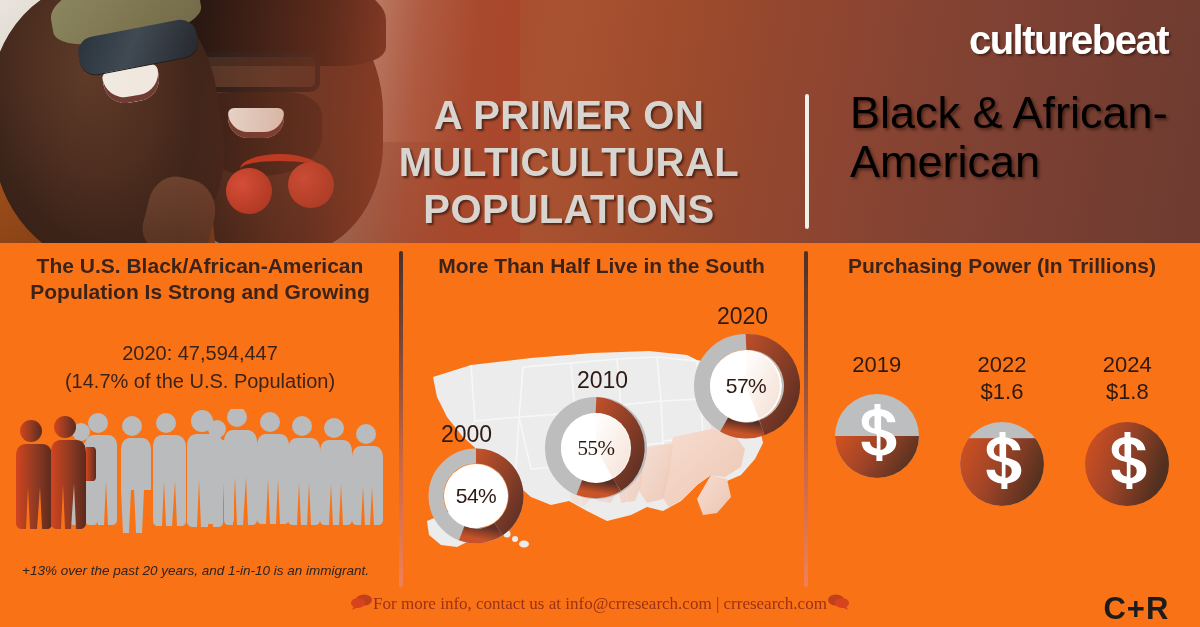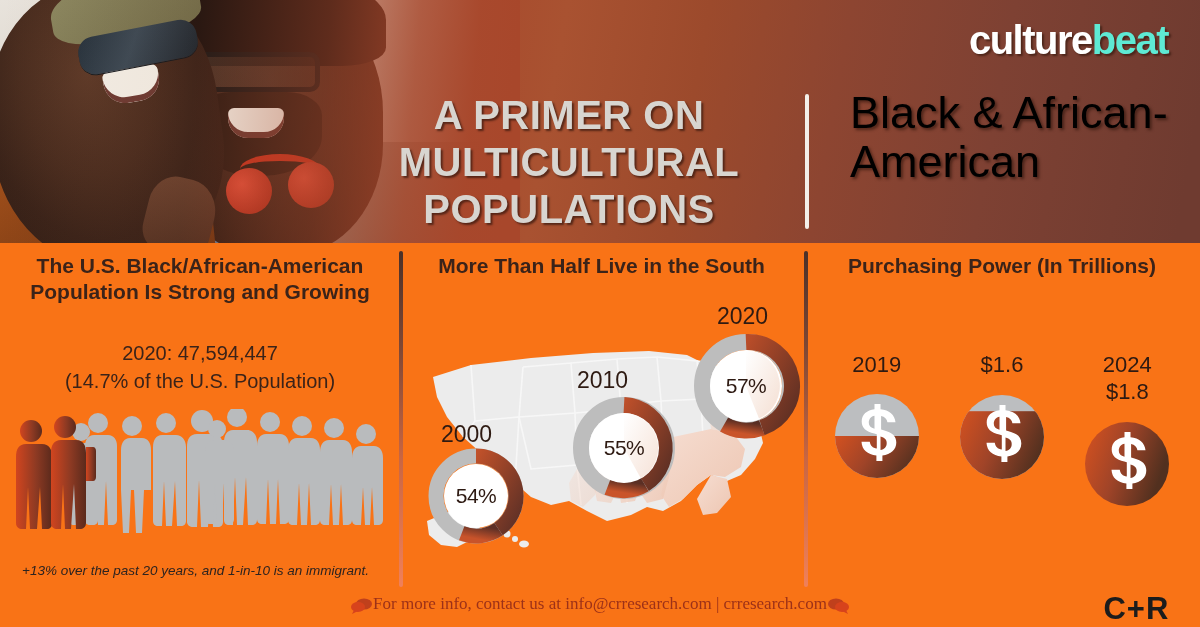--- a/index.html
+++ b/index.html
@@ -156,21 +156,21 @@
     position: absolute; left: 805px; top: 94px;
     width: 4px; height: 135px;
     background: #f3efe9; border-radius: 2px;
   }
   .brand {
     position: absolute; right: 32px; top: 18px;
     font-size: 40px; font-weight: 700; letter-spacing: -1.5px;
     text-shadow: 2px 2px 2px rgba(40,16,8,0.55);
   }
   .brand .b1 { color: #ffffff; }
-  .brand .b2 { color: #5eead4; text-align: right; }
+  .brand .b2 { color: #ffffff; text-align: right; }
   .subtitle {
     position: absolute; left: 850px; top: 88px; width: 340px;
     color: #000000; font-size: 45px; font-weight: 400; line-height: 49px;
     text-shadow: 2px 2px 3px rgba(40,16,8,0.6);
   }
 
   
   .body-area { position: absolute; left: 0; top: 243px; width: 1200px; height: 384px; background: #f97316; }
 
   .divider {
@@ -220,21 +220,21 @@
   .coin-item { width: 118px; text-align: center; }
   .coin-year { font-size: 22px; color: #2e1a12; line-height: 27px; }
   .coin-val { font-size: 22px; color: #2e1a12; line-height: 28px; }
   .coin-wrap { margin: 12px auto 0; width: 92px; height: 92px; }
 
   
   .footer { position: absolute; left: 0; top: 592px; width: 1200px; height: 35px; }
   .contact {
     position: absolute; left: 0; right: 0; top: 2px; text-align: center;
     font-family: "Liberation Serif", serif; font-size: 17px; color: #9c3118;
-    display: flex; align-items: flex-end; justify-content: center; gap: 0;
+    display: flex; align-items: flex-start; justify-content: center; gap: 0;
   }
   .bubble-icon { display: inline-block; width: 22px; height: 16px; }
   .cr-logo {
     position: absolute; right: 24px; top: 2px; text-align: center; color: #1c1c1c;
   }
   .cr-logo .cr-main { font-size: 31px; font-weight: 700; letter-spacing: 1px; line-height: 30px; }
   .cr-logo .cr-sub { font-size: 9px; font-weight: 700; letter-spacing: 3.6px; line-height: 12px; }
 </style>
 </head>
 <body>
@@ -436,21 +436,21 @@
         </defs>
         <circle cx="49" cy="49" r="40" fill="none" stroke="#bdbdbd" stroke-width="15"></circle>
         <path d="M49 9 A40 40 0 0 1 71.5 82.1" fill="none" stroke="url(#dg0a)" stroke-width="15"></path>
         <path d="M71.5 82.1 A40 40 0 0 1 34.7 86.3" fill="none" stroke="url(#dg0b)" stroke-width="15"></path>
         <circle cx="49" cy="49" r="32" fill="#ffffff"></circle>
       </svg>
       <div class="pct">54%</div>
     </div>
 
     <div class="donut-year" style="left:178px; top:124px;">2010</div>
-    <div class="donut" style="left:172px; top:152px; width:106px; height:106px;">
+    <div class="donut" style="left:144px; top:152px; width:106px; height:106px;font-family:Liberation Serif, serif;">
       <svg width="106" height="106" viewBox="0 0 106 106">
         <defs>
           <linearGradient id="dg1a" x1="0" y1="0" x2="1" y2="1">
             <stop offset="0%" stop-color="#bd4f2a"></stop>
               <stop offset="100%" stop-color="#5b2f24"></stop>
           </linearGradient>
           <linearGradient id="dg1b" x1="1" y1="0" x2="0" y2="1">
             <stop offset="0%" stop-color="#5b2f24"></stop>
               <stop offset="100%" stop-color="#c9542a"></stop>
           </linearGradient>
@@ -517,20 +517,21 @@
             <circle cx="46" cy="46" r="42" fill="#bcbec0"></circle>
             <g clip-path="url(#cc0)">
                 <rect x="0" y="46" width="92" height="46" fill="url(#cg0)"></rect>
               </g>
             <path d="M49.5 14h-6v5.2c-7.6.8-12.8 5.4-12.8 12.2 0 6.5 4.2 9.8 12.6 12.1l2.5.7v14.4c-4.1-.6-6.6-3-7-6.8h-8.3c.4 8 6 12.9 14.9 13.7V71h6v-5.6c8.4-.8 13.9-5.7 13.9-12.9 0-6.5-4-10-12.6-12.3l-2.6-.7V26c3.6.7 5.9 3 6.3 6.3h8.1C63.7 24.8 58.3 20.1 49.5 19.3zm-6 11.8v12.9c-3.9-1.2-5.7-2.9-5.7-6 0-3.6 2.2-6.2 5.7-6.9zm6 20.8c4.3 1.3 6.2 3.1 6.2 6.4 0 3.9-2.3 6.5-6.2 7.1z" fill="#ffffff"></path>
           </svg>
         </div>
       </div>
 
       <div class="coin-item">
+        <div class="coin-year">2022</div>
         <div class="coin-val">$1.6</div>
         <div class="coin-wrap">
           <svg width="92" height="92" viewBox="0 0 92 92">
             <defs>
               <linearGradient id="cg1" x1="0" y1="0" x2="1" y2="0.35">
                 <stop offset="0%" stop-color="#d8521f"></stop>
                   <stop offset="50%" stop-color="#a04428"></stop>
                   <stop offset="100%" stop-color="#52301f"></stop>
               </linearGradient>
               <clipPath id="cc1">

